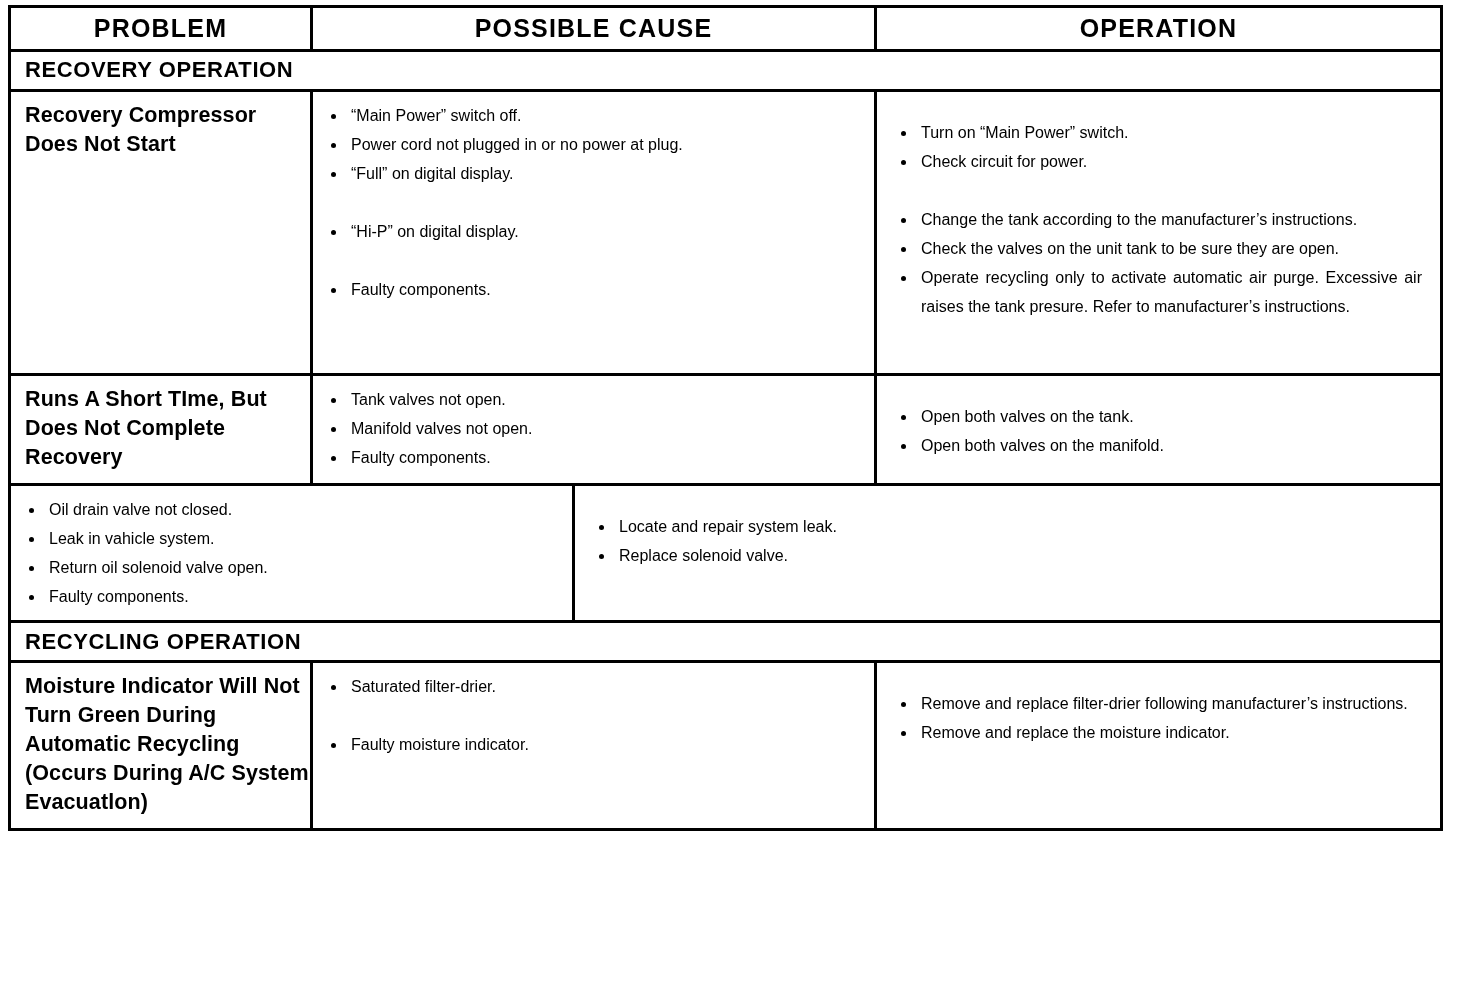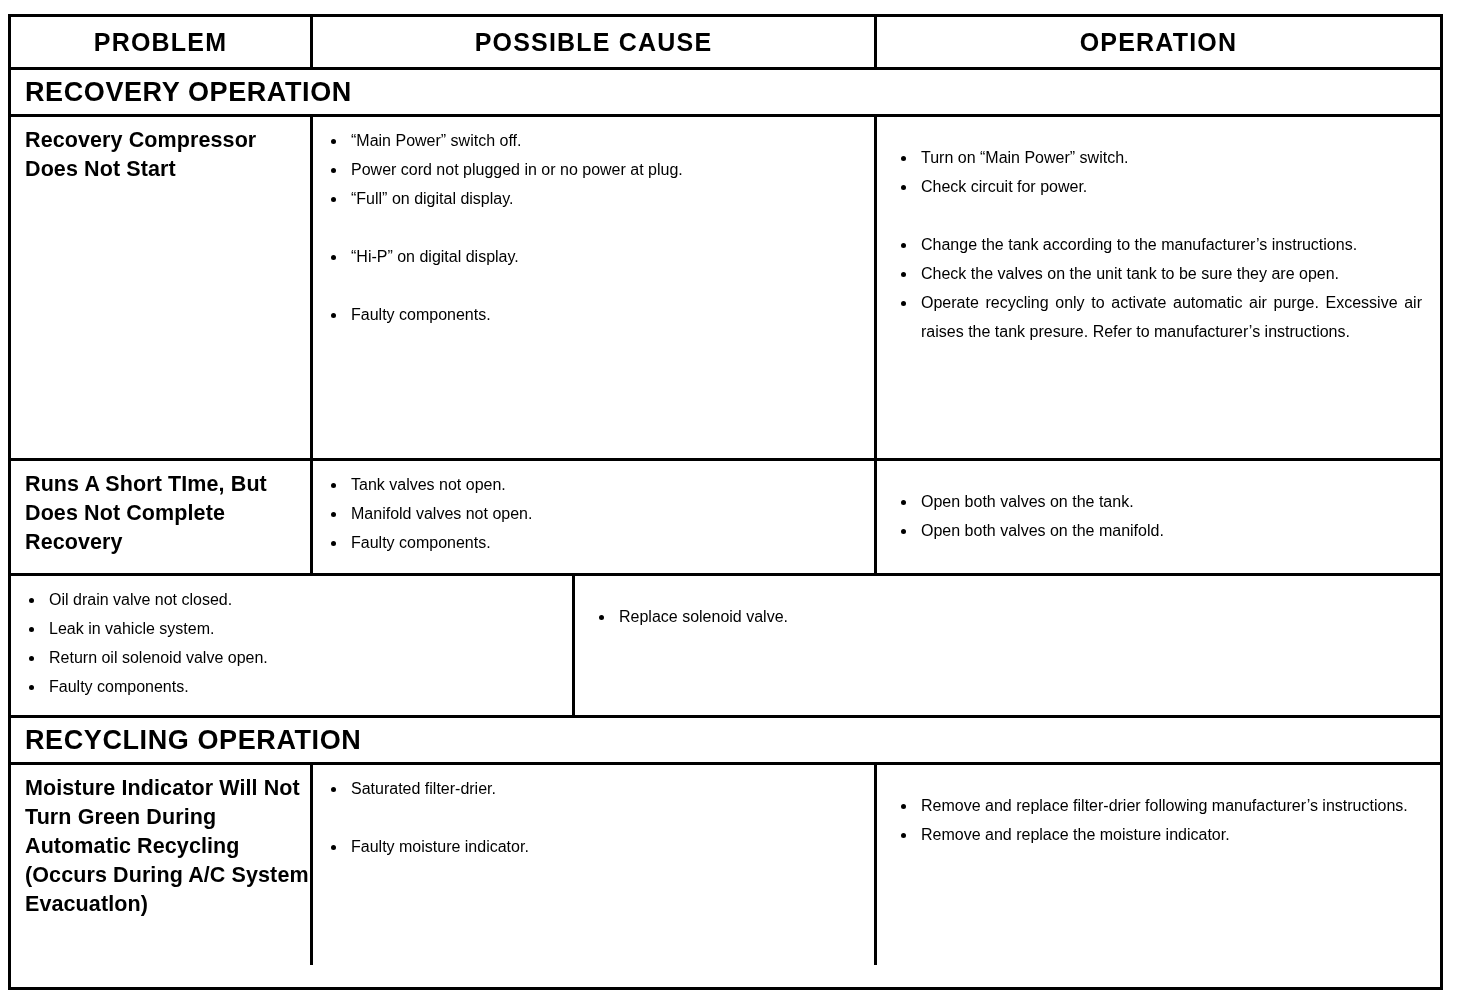--- a/index.html
+++ b/index.html
@@ -20,44 +20,44 @@
     position: relative;
     width: 1472px;
     height: 994px;
     background: #ffffff;
   }
 
   
   .tbl {
     position: absolute;
     left: 8px;
-    top: 14px;
+    top: 5px;
     width: 1435px;
-    height: 976px;
+    height: 826px;
     box-sizing: border-box;
     border: 3px solid #000;
     display: flex;
     flex-direction: column;
     background: #fff;
   }
 
   .row {
     display: flex;
     box-sizing: border-box;
     border-bottom: 3px solid #000;
   }
   .row.last { border-bottom: none; }
 
   
   .c-problem {
     box-sizing: border-box;
     width: 302px;
     flex: 0 0 302px;
     border-right: 3px solid #000;
-    padding: 9px 0 25px 14px;
+    padding: 9px 0 11px 14px;
   }
   .c-cause {
     box-sizing: border-box;
     width: 564px;
     flex: 0 0 564px;
     border-right: 3px solid #000;
     padding: 9px 16px 9px 14px;
   }
   .c-correction {
     box-sizing: border-box;
@@ -83,21 +83,21 @@
   .row.section {
     height: 47px;
   }
   .section-cell {
     box-sizing: border-box;
     width: 100%;
     display: flex;
     align-items: center;
     padding-left: 14px;
     font-weight: bold;
-    font-size: 27px;
+    font-size: 22px;
     letter-spacing: 0.6px;
   }
 
   
   .prob-text {
     font-weight: bold;
     font-size: 21.5px;
     line-height: 29px;
     letter-spacing: 0.1px;
   }
@@ -197,20 +197,21 @@
       <div class="c-cause">
         <ul class="blist">
           <li>Oil drain valve not closed.</li>
           <li>Leak in vahicle system.</li>
           <li>Return oil solenoid valve open.</li>
           <li>Faulty components.</li>
         </ul>
       </div>
       <div class="c-correction">
         <ul class="blist">
+          <li>Locate and repair system leak.</li>
           <li>Replace solenoid valve.</li>
         </ul>
       </div>
     </div>
 
     <div class="row section">
       <div class="section-cell">RECYCLING OPERATION</div>
     </div>
 
     <div class="row r-moist last">

